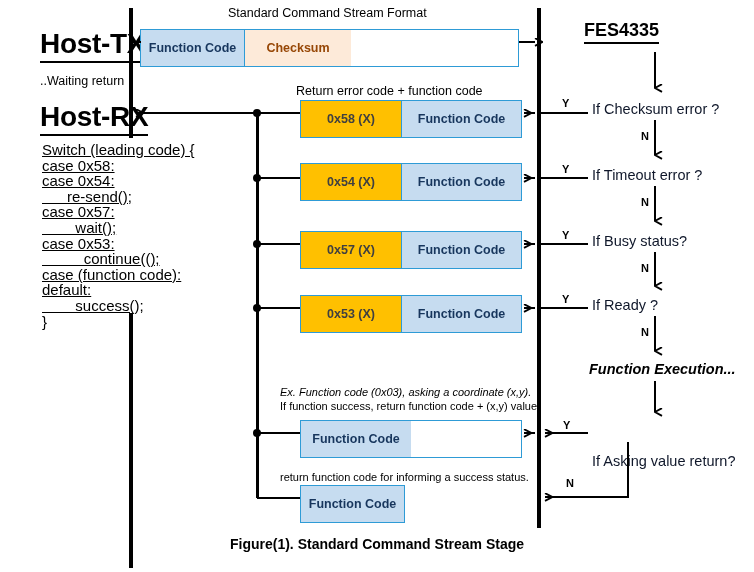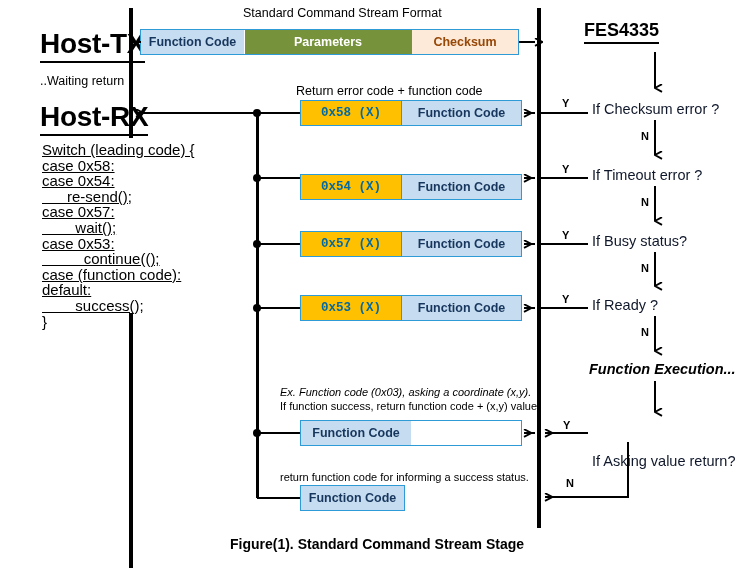--- a/index.html
+++ b/index.html
@@ -40,30 +40,30 @@
     position:absolute;font-size:15px;line-height:15.6px;
     white-space:pre;
     text-decoration:underline;
   }
 
   
   .msgbox{
     position:absolute;display:flex;
     border:1.5px solid #2e9bd6;
     box-sizing:border-box;
-    height:26px;
+    height:38px;
   }
   .seg{
     display:flex;align-items:center;justify-content:center;
     font-size:12.5px;font-weight:bold;
     box-sizing:border-box;
     height:100%;
   }
   .seg-blue{background:#c6dcf0;color:#17365d;}
-  .seg-orange{background:#ffc000;color:#0369a1;font-family:Liberation Mono, monospace;}
+  .seg-orange{background:#ffc000;color:#404040;}
   .seg-green{background:#76933c;color:#ffff00;}
   .seg-greenwhite{background:#76933c;color:#ffffff;}
   .seg-cream{background:#fdead9;color:#974706;}
   .divider-blue{border-left:1.5px solid #2e9bd6;}
   .divider-white{border-left:1.5px solid #ffffff;}
 
   
   .caption{position:absolute;font-size:12.5px;white-space:nowrap;}
   .caption-sm{position:absolute;font-size:11px;line-height:14px;white-space:nowrap;}
 
@@ -112,36 +112,35 @@
         wait();
 case 0x53:
           continue(();
 case (function code):
 default:
         success();
 }</div>
 
 <div class="fes-label" style="left:584px;top:20px;">FES4335</div>
 
-<div class="caption" style="left:228px;top:6px;margin-left:15px;">Standard Command Stream Format</div>
+<div class="caption" style="left:228px;top:6px;">Standard Command Stream Format</div>
 
 <div class="msgbox" style="left:140px;top:29px;width:379px;">
   <div class="seg seg-blue" style="width:103px;">Function Code</div>
-  <div class="seg seg-greenwhite divider-white" style="width:167px;">Parameters</div>
   <div class="seg seg-cream divider-blue" style="width:107px;">Checksum</div>
 </div>
 
 <div class="caption" style="left:296px;top:84px;">Return error code + function code</div>
 
 <div class="msgbox" style="left:300px;top:100px;width:222px;">
   <div class="seg seg-orange" style="width:101px;">0x58 (X)</div>
   <div class="seg seg-blue divider-blue" style="width:121px;">Function Code</div>
 </div>
 
-<div class="msgbox" style="left:300px;top:174px;width:222px;">
+<div class="msgbox" style="left:300px;top:163px;width:222px;">
   <div class="seg seg-orange" style="width:101px;">0x54 (X)</div>
   <div class="seg seg-blue divider-blue" style="width:121px;">Function Code</div>
 </div>
 
 <div class="msgbox" style="left:300px;top:231px;width:222px;">
   <div class="seg seg-orange" style="width:101px;">0x57 (X)</div>
   <div class="seg seg-blue divider-blue" style="width:121px;">Function Code</div>
 </div>
 
 <div class="msgbox" style="left:300px;top:295px;width:222px;">

